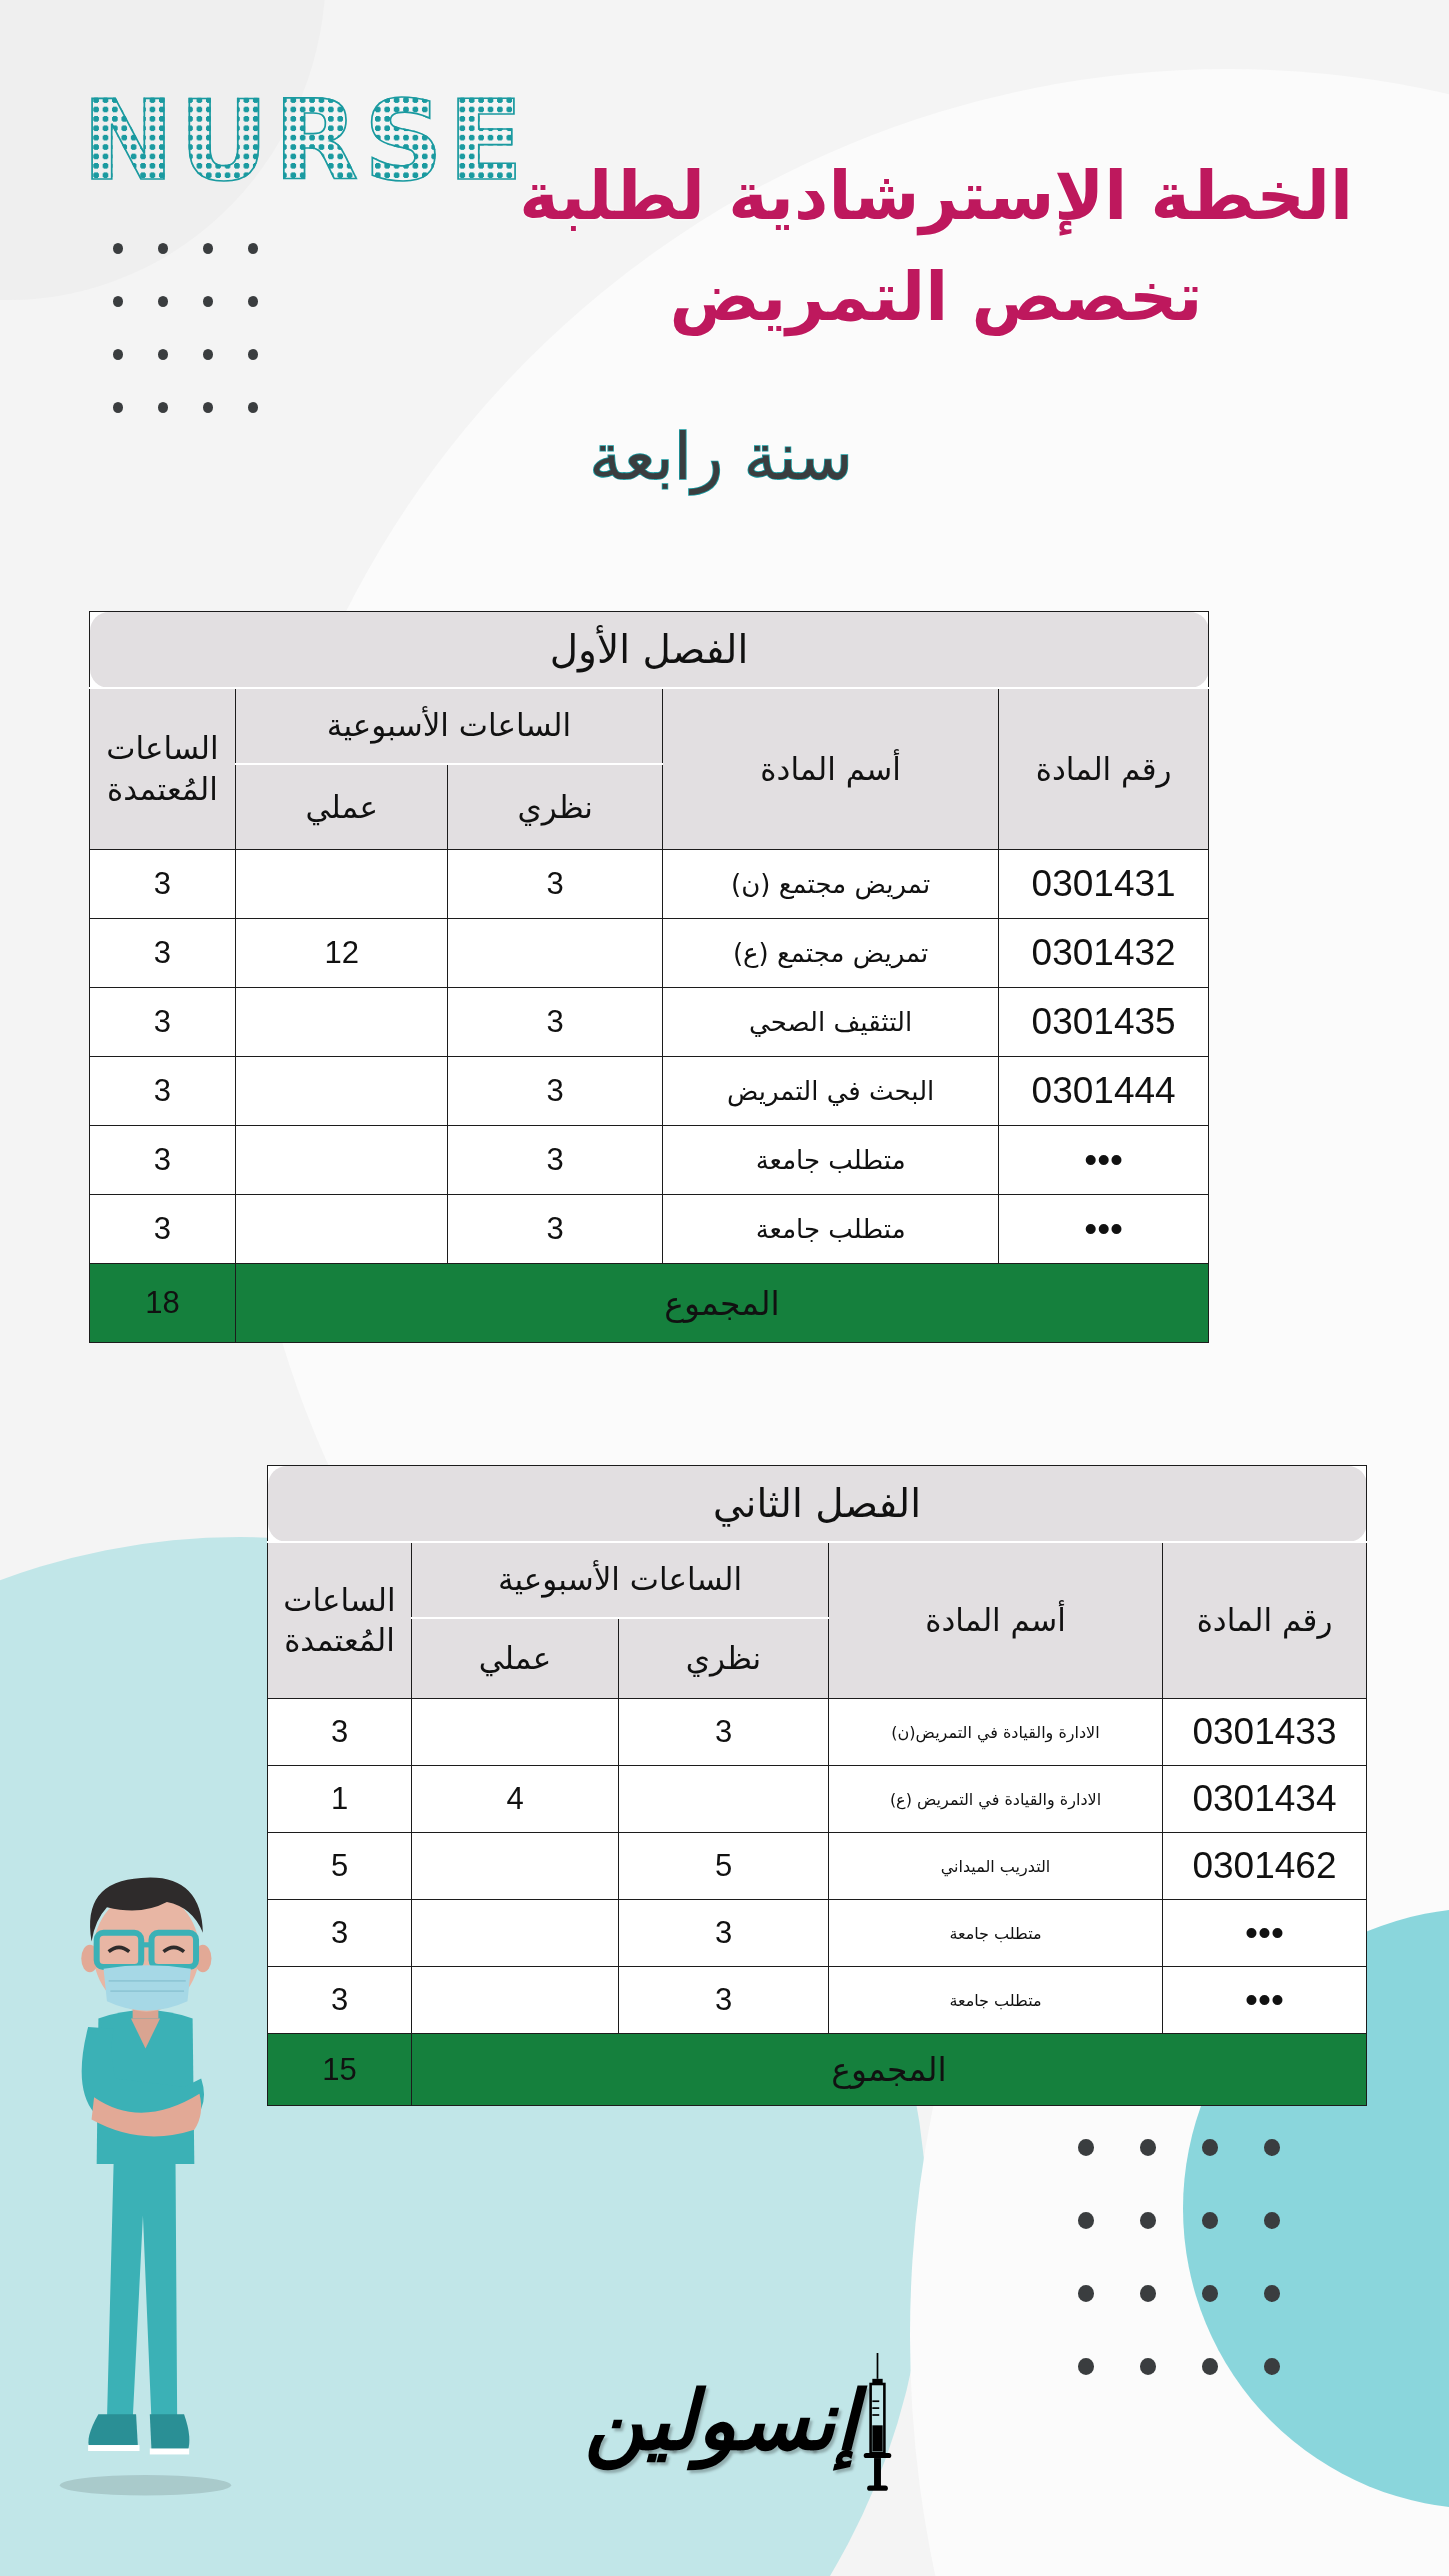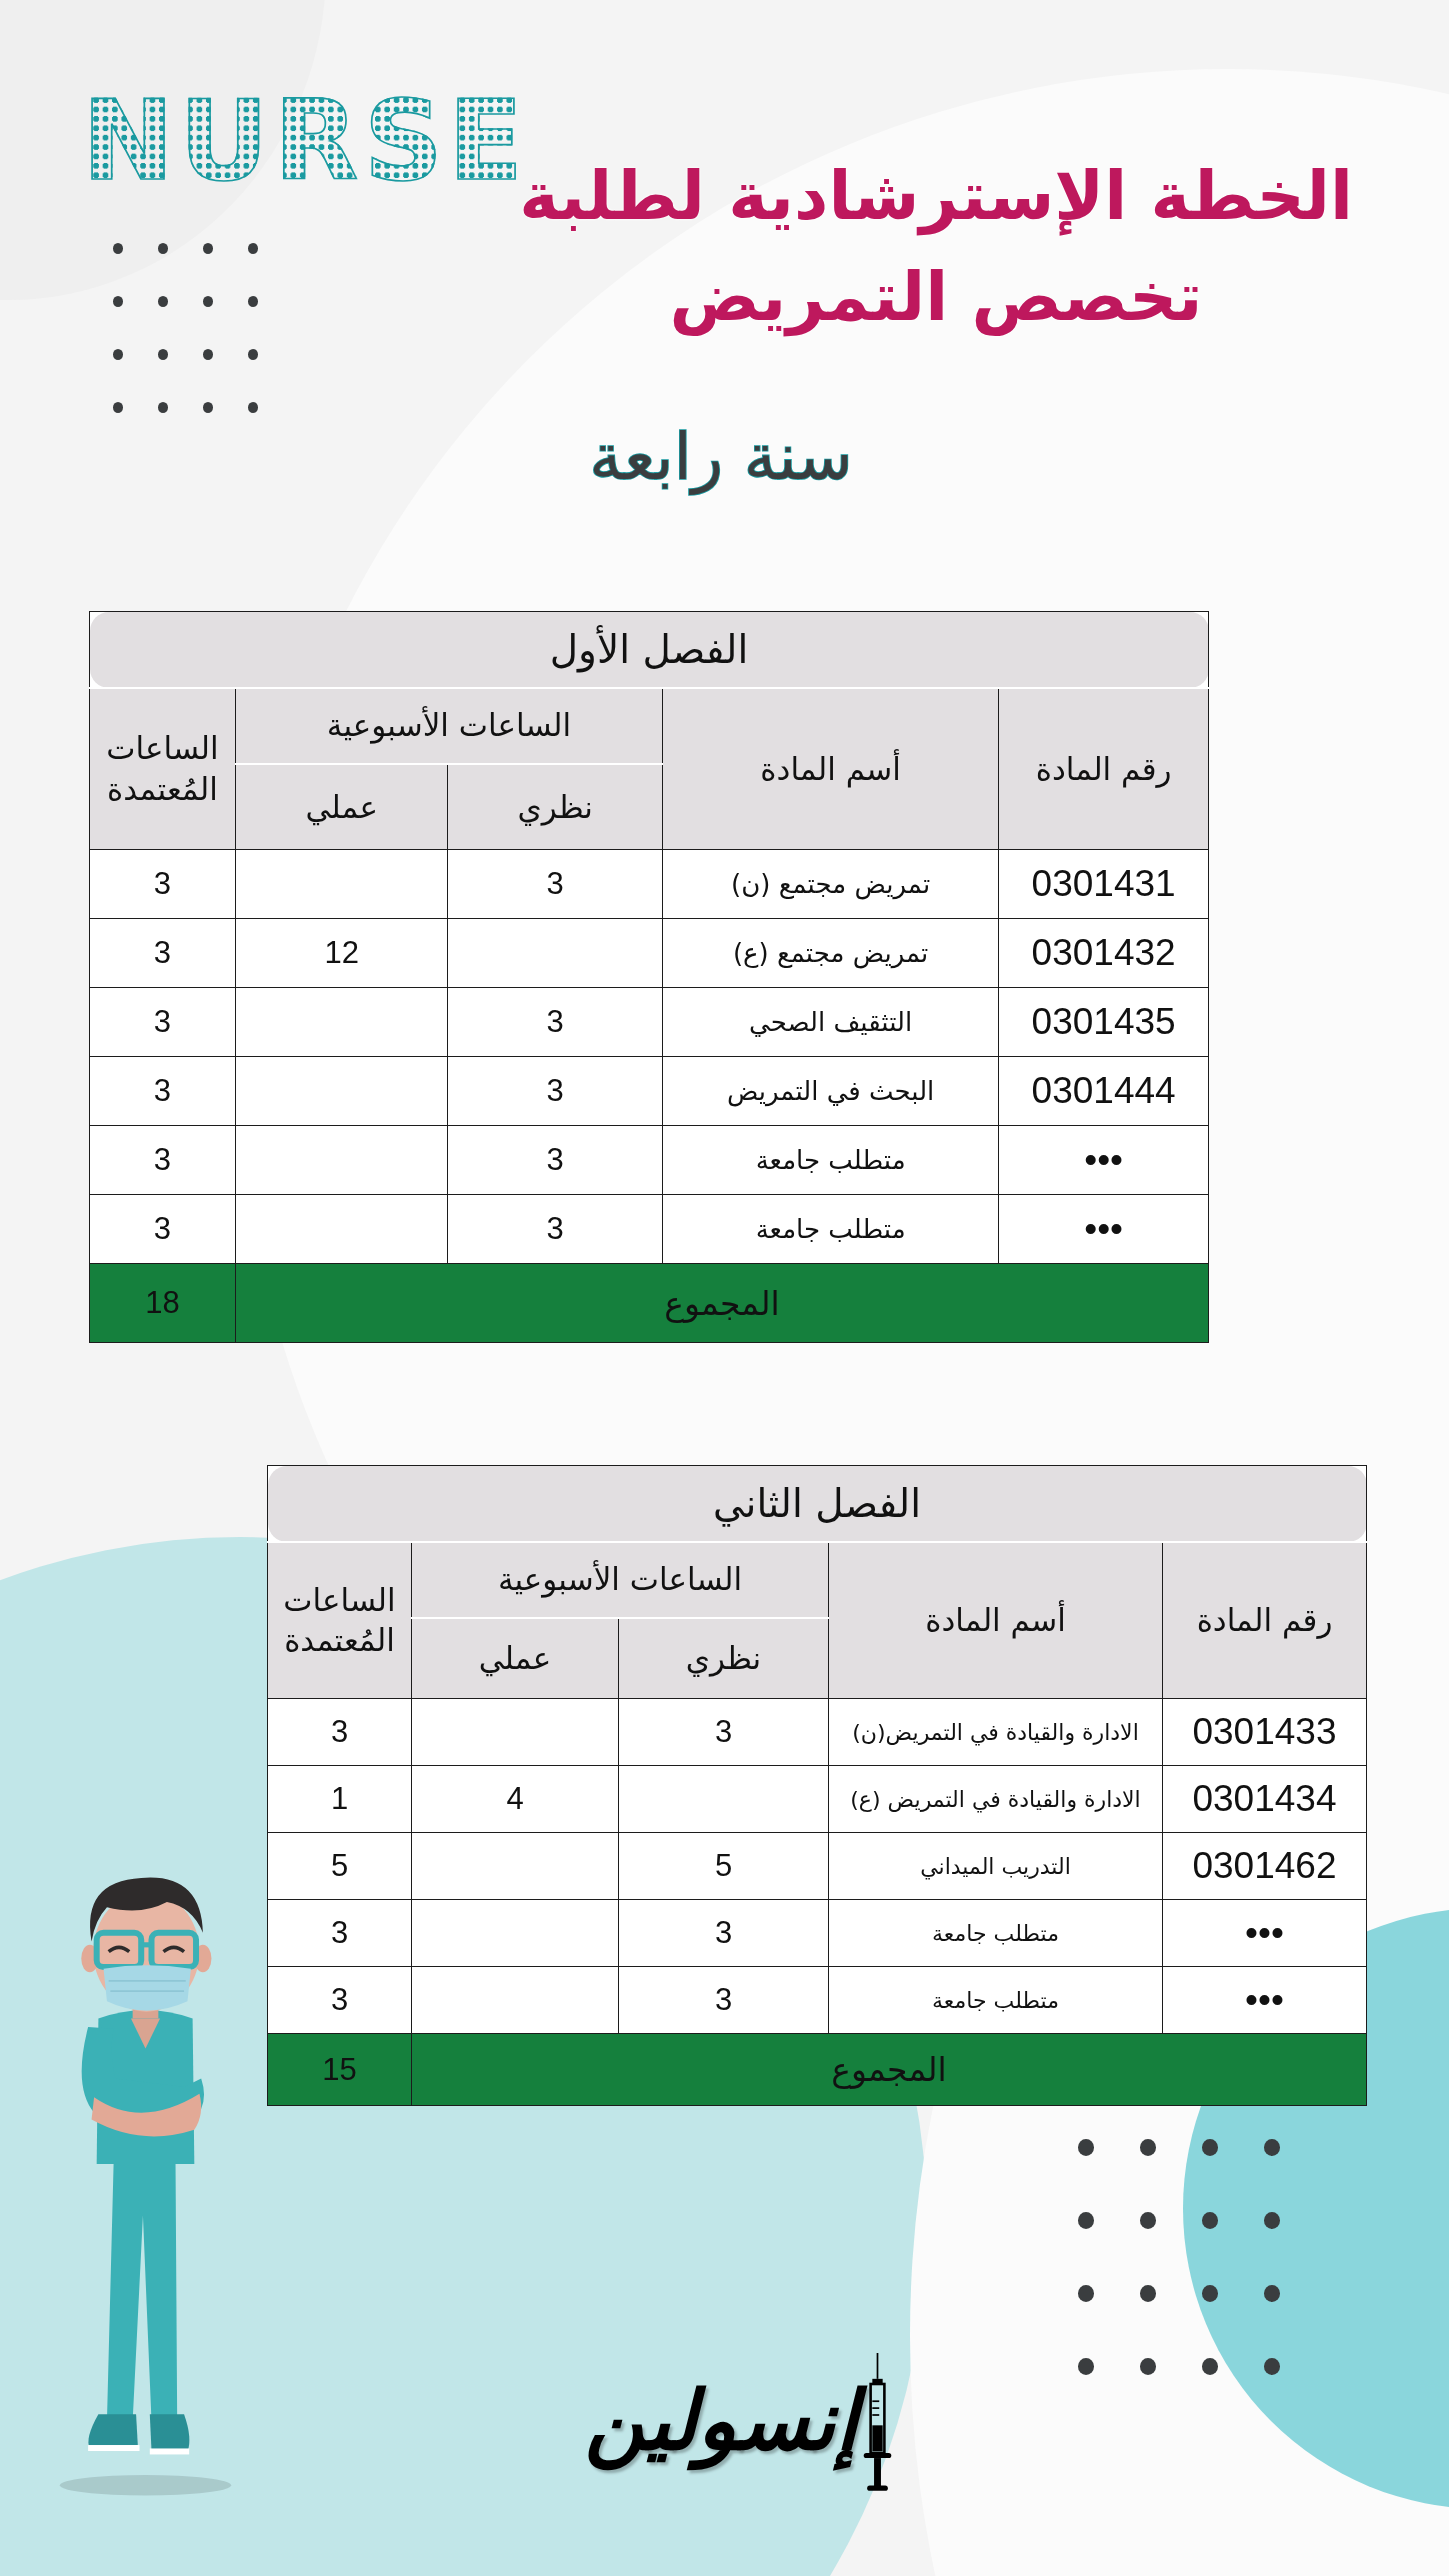--- a/index.html
+++ b/index.html
@@ -93,21 +93,21 @@
   #t1 col.c-th { width: 215px; } #t1 col.c-pr { width: 213px; } #t1 col.c-cr { width: 146px; }
   #t1 .r-h1 { height: 76px; } #t1 .r-h2 { height: 86px; }
   #t1 tr.body td { height: 69px; }
   #t1 tr.total td { height: 79px; }
 
   #t2 { left: 267px; top: 1465px; width: 1100px; }
   #t2 col.c-code { width: 204px; } #t2 col.c-name { width: 334px; }
   #t2 col.c-th { width: 210px; } #t2 col.c-pr { width: 207px; } #t2 col.c-cr { width: 144px; }
   #t2 .r-h1 { height: 76px; } #t2 .r-h2 { height: 81px; }
   #t2 tr.body td { height: 67px; }
-  #t2 td.name { font-size: 22px; margin-left: 8px; }
+  #t2 td.name { font-size: 16px; margin-left: 8px; }
   #t2 tr.total td { height: 72px; }
 
   
   .nurse-char { position: absolute; left: 47px; top: 1872px; width: 197px; height: 627px; }
 
   .brand-logo {
     position: absolute; left: 515px; top: 2353px; width: 395px; height: 155px;
   }
   .brand-text {
     position: absolute; right: 52px; top: 26px; direction: rtl;

